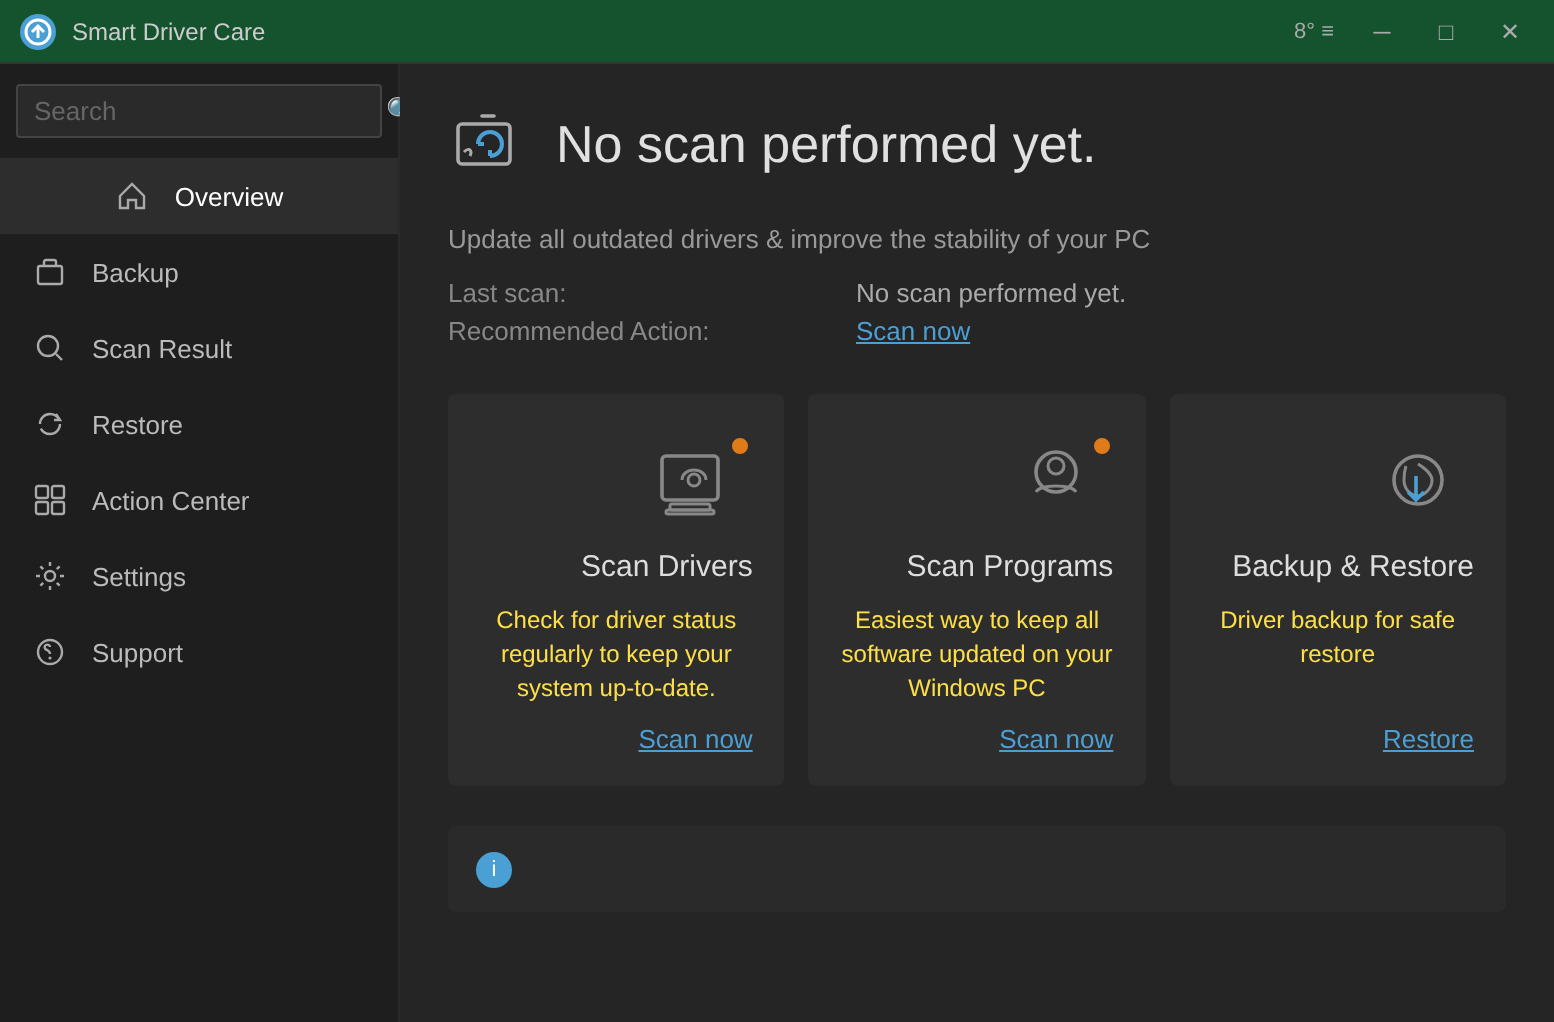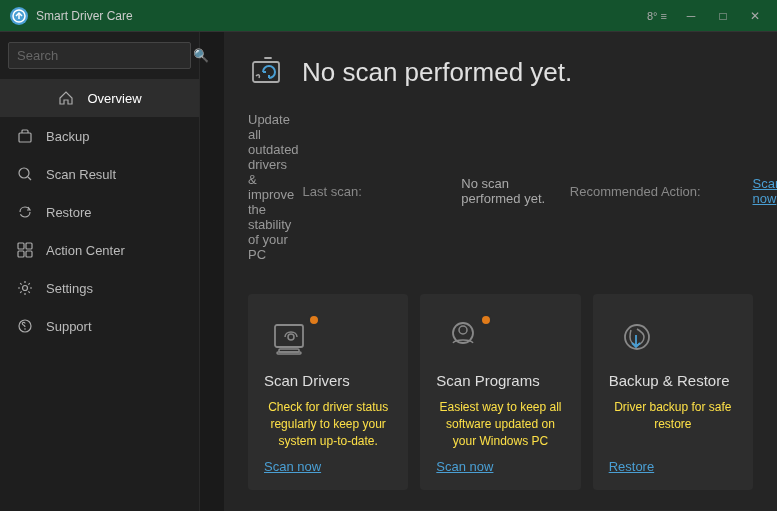--- a/index.html
+++ b/index.html
@@ -57,21 +57,20 @@
       color: #aaa;
       cursor: pointer;
       border-radius: 2px;
     }
 
     
     .app-body {
       display: flex;
       flex: 1;
       overflow: hidden;
-      gap: 24px;
     }
 
     
     .sidebar {
       width: 200px;
       background: #1e1e1e;
       flex-shrink: 0;
       display: flex;
       flex-direction: column;
       border-right: 1px solid #2a2a2a;
@@ -154,21 +153,21 @@
     }
     .page-title {
       font-size: 26px;
       color: #e0e0e0;
       font-weight: 400;
     }
 
     
     .info-section {
       display: flex;
-      flex-direction: row;
+      flex-direction: column;
       gap: 4px;
       font-size: 13px;
       color: #aaa;
       margin-bottom: 4px;
     }
     .info-subtitle {
       font-size: 13px;
       color: #999;
       margin-bottom: 8px;
     }
@@ -199,21 +198,21 @@
       gap: 12px;
       margin-top: 4px;
     }
     .card {
       flex: 1;
       background: #2d2d2d;
       border-radius: 4px;
       padding: 20px 16px 16px;
       display: flex;
       flex-direction: column;
-      align-items: flex-start;
+      align-items: flex-end;
       gap: 10px;
       min-height: 160px;
     }
     .card-icon {
       width: 56px;
       height: 48px;
       display: flex;
       align-items: center;
       justify-content: center;
       position: relative;

